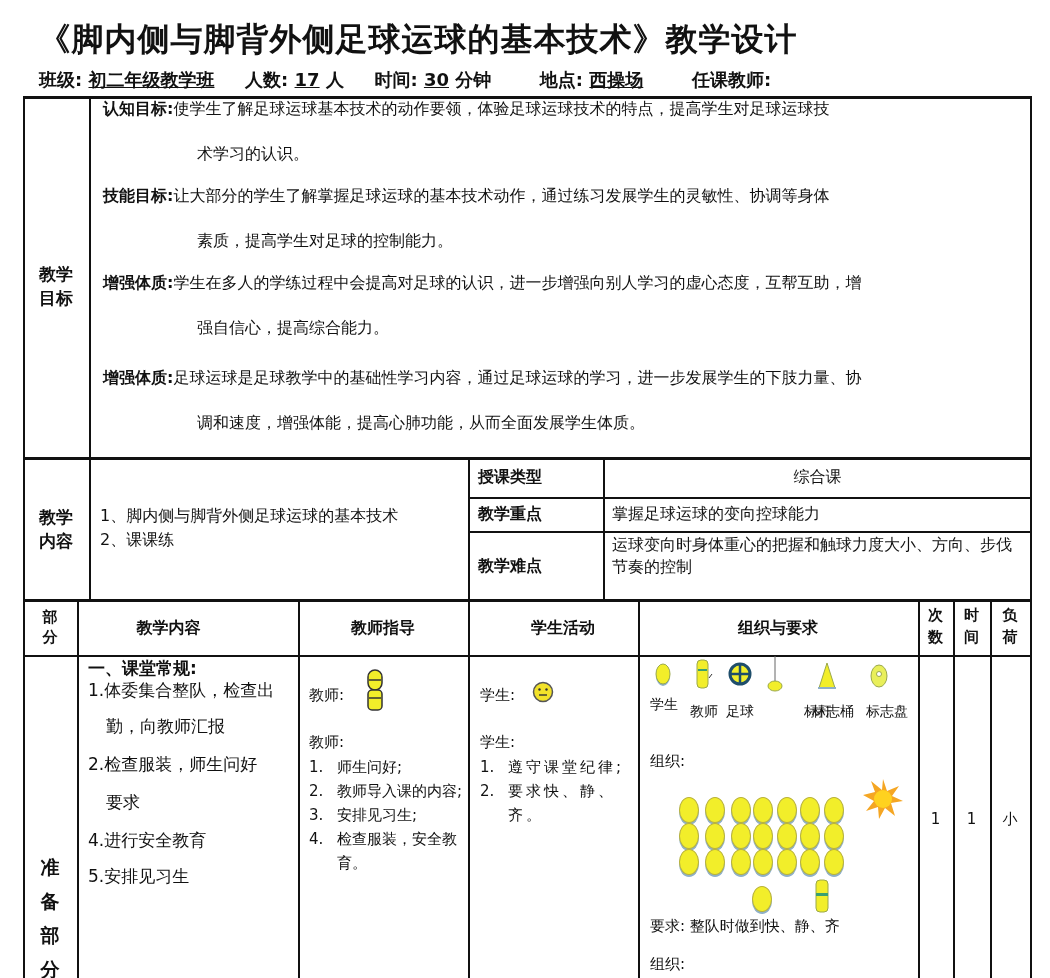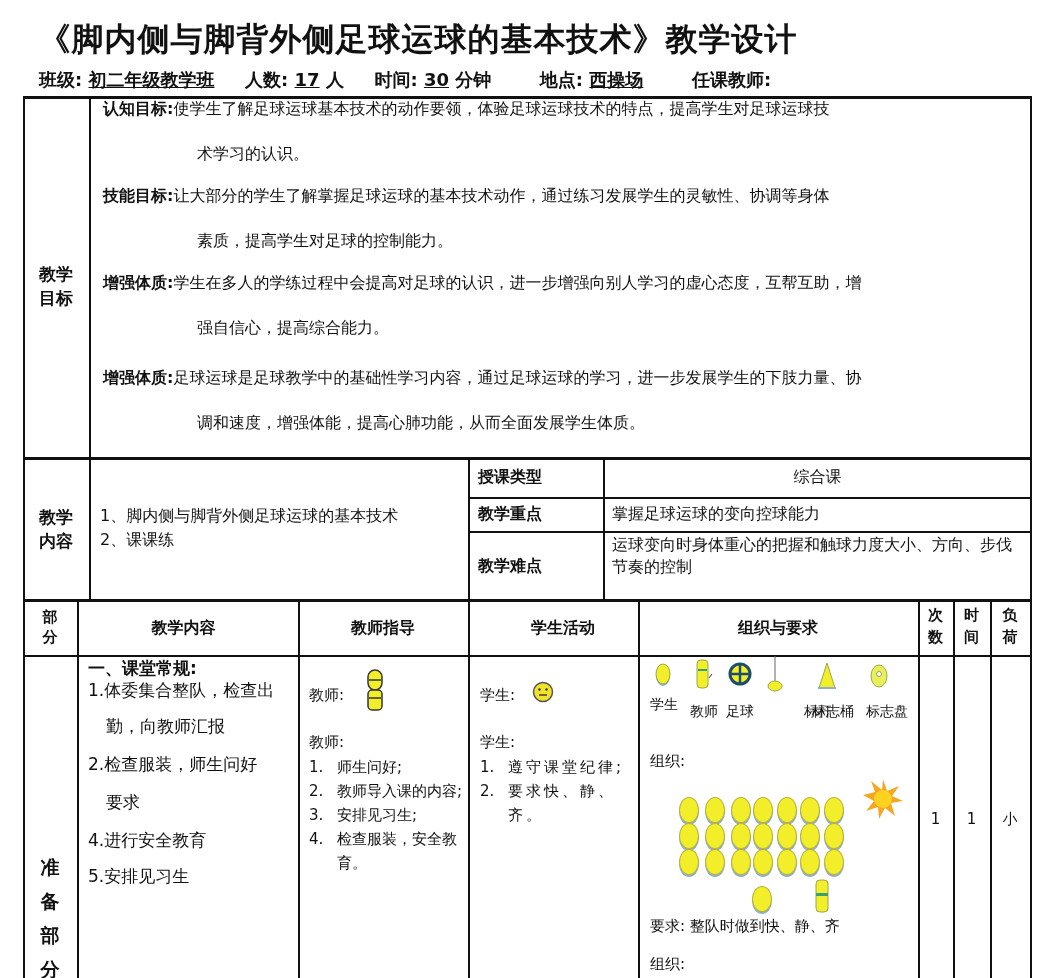--- a/index.html
+++ b/index.html
@@ -104,21 +104,21 @@
 <div class="txt" style="left:605px;top:466px;width:425px;text-align:center;">综合课</div>
 <div class="hdr" style="left:478px;top:504px;text-align:left;">教学重点</div>
 <div class="txt" style="left:612px;top:503px;width:410px;">掌握足球运球的变向控球能力</div>
 <div class="hdr" style="left:478px;top:556px;text-align:left;">教学难点</div>
 <div class="txt" style="left:612px;top:534px;width:412px;">运球变向时身体重心的把握和触球力度大小、方向、步伐节奏的控制</div>
 
 <div class="lbl" style="left:23px;top:607px;width:54px;font-size:15px;line-height:20px;">
   <div>部</div>
     <div>分</div>
 </div>
-<div class="hdr" style="left:92px;top:618px;width:183px;">教学内容</div>
+<div class="hdr" style="left:77px;top:618px;width:183px;">教学内容</div>
 <div class="hdr" style="left:298px;top:618px;width:170px;">教师指导</div>
 <div class="hdr" style="left:468px;top:618px;width:190px;">学生活动</div>
 <div class="hdr" style="left:638px;top:618px;width:280px;">组织与要求</div>
 <div class="lbl" style="left:918px;top:604px;width:35px;font-size:15px;line-height:22px;">
   <div>次</div>
     <div>数</div>
 </div>
 <div class="lbl" style="left:953px;top:604px;width:37px;font-size:15px;line-height:22px;">
   <div>时</div>
     <div>间</div>

